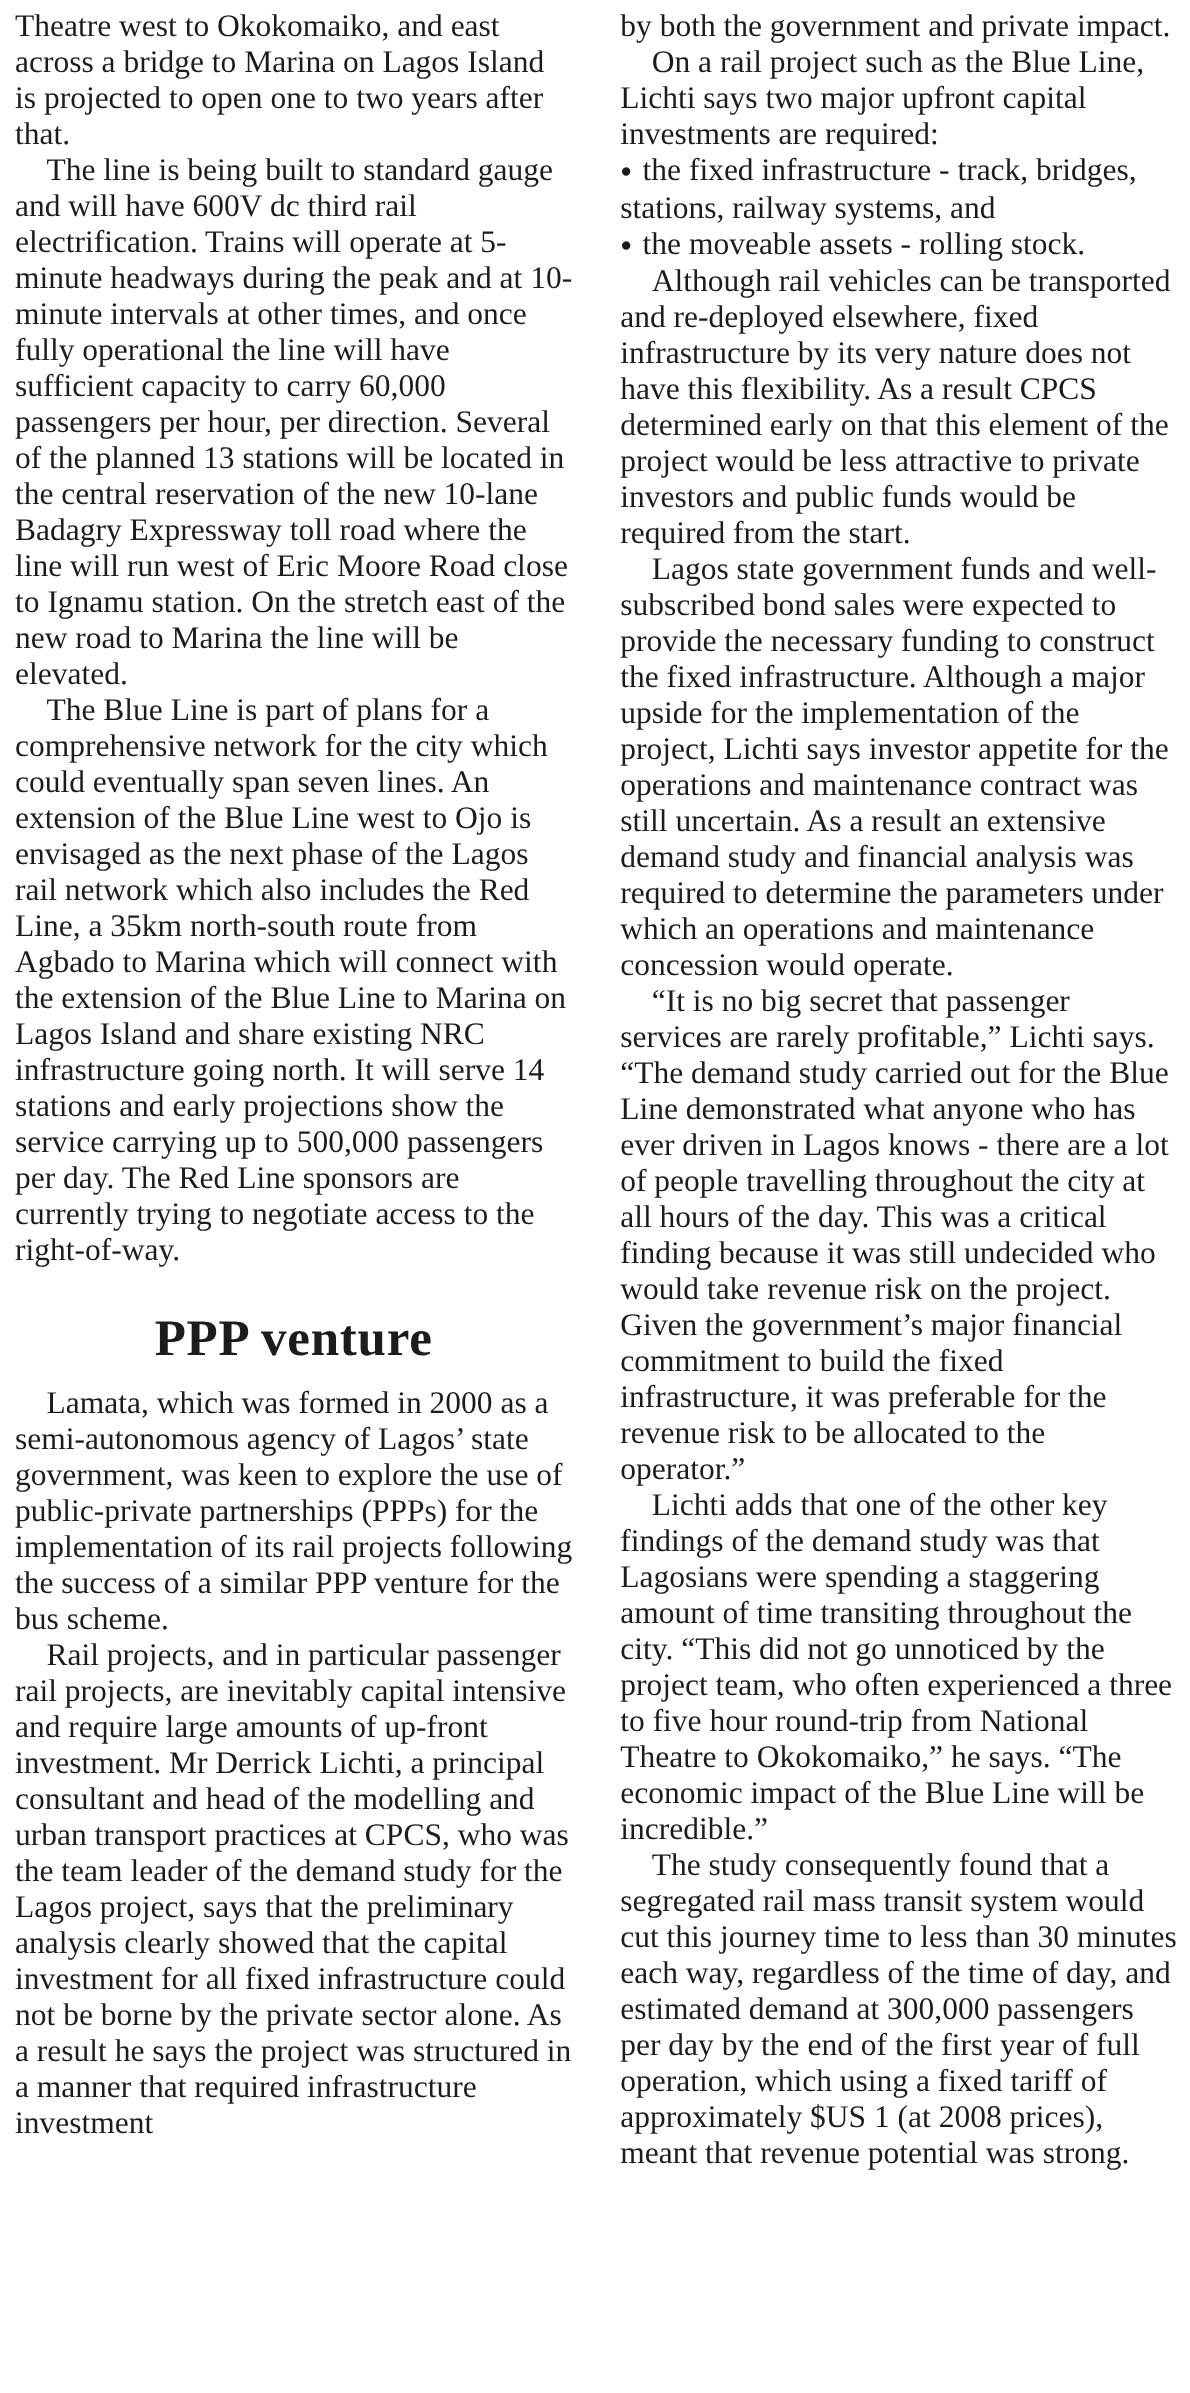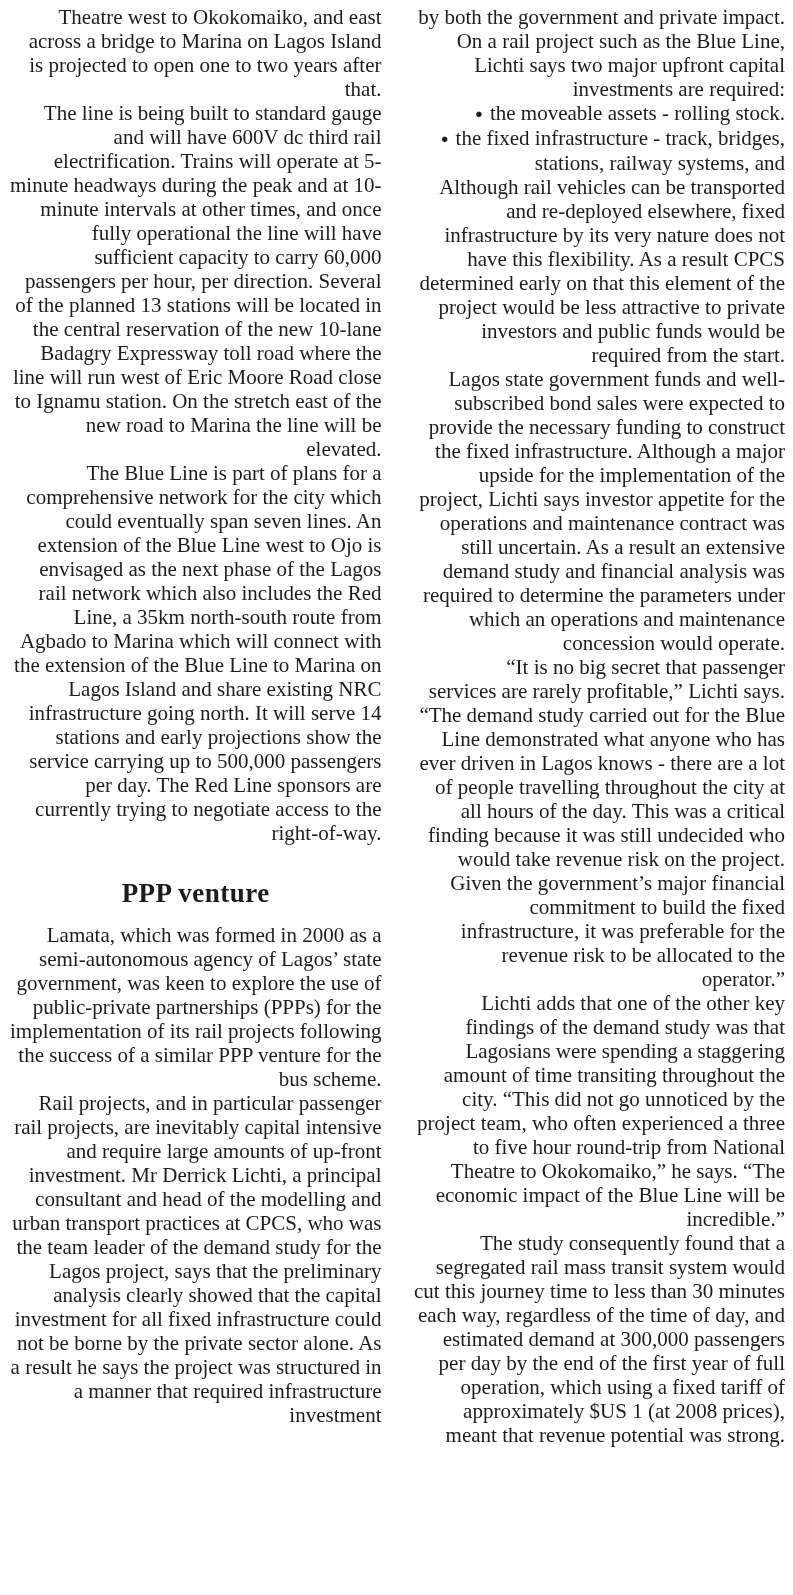--- a/index.html
+++ b/index.html
@@ -19,32 +19,32 @@
     gap: 32px;
     font-size: 21px;
     line-height: 24px;
     color: #1c1c1c;
     text-align: left;
   }
   .column {
     flex: 1 1 0;
     min-width: 0;
   }
-  .column p { margin: 0; text-align: right; }
+  .column p { margin: 0; }
   p.paragraph { text-indent: 21px; }
   p.continuation { text-indent: 0; }
   p.bullet { text-indent: 0; }
   .bullet-dot {
     display: inline-block;
     font-size: 13px;
     vertical-align: 2px;
     margin-right: 7px;
   }
   h2.heading {
-    font-size: 27px;
+    font-size: 34px;
     line-height: 30px;
     font-weight: 700;
     text-align: center;
     margin: 33px 0 15px 0;
     letter-spacing: 0.5px;
   }
 </style>
 </head>
 <body style="background: rgb(255, 255, 255);">
 
@@ -53,21 +53,21 @@
       <p class="continuation">Theatre west to Okokomaiko, and east across a bridge to Marina on Lagos Island is projected to open one to two years after that.</p>
       <p class="paragraph">The line is being built to standard gauge and will have 600V dc third rail electrification. Trains will operate at 5-minute headways during the peak and at 10-minute intervals at other times, and once fully operational the line will have sufficient capacity to carry 60,000 passengers per hour, per direction. Several of the planned 13 stations will be located in the central reservation of the new 10-lane Badagry Expressway toll road where the line will run west of Eric Moore Road close to Ignamu station. On the stretch east of the new road to Marina the line will be elevated.</p>
       <p class="paragraph">The Blue Line is part of plans for a comprehensive network for the city which could eventually span seven lines. An extension of the Blue Line west to Ojo is envisaged as the next phase of the Lagos rail network which also includes the Red Line, a 35km north-south route from Agbado to Marina which will connect with the extension of the Blue Line to Marina on Lagos Island and share existing NRC infrastructure going north. It will serve 14 stations and early projections show the service carrying up to 500,000 passengers per day. The Red Line sponsors are currently trying to negotiate access to the right-of-way.</p>
       <h2 class="heading">PPP venture</h2>
       <p class="paragraph">Lamata, which was formed in 2000 as a semi-autonomous agency of Lagos’ state government, was keen to explore the use of public-private partnerships (PPPs) for the implementation of its rail projects following the success of a similar PPP venture for the bus scheme.</p>
       <p class="paragraph">Rail projects, and in particular passenger rail projects, are inevitably capital intensive and require large amounts of up-front investment. Mr Derrick Lichti, a principal consultant and head of the modelling and urban transport practices at CPCS, who was the team leader of the demand study for the Lagos project, says that the preliminary analysis clearly showed that the capital investment for all fixed infrastructure could not be borne by the private sector alone. As a result he says the project was structured in a manner that required infrastructure investment</p>
     </div>
   <div class="column" id="col-right">
       <p class="continuation">by both the government and private impact.</p>
       <p class="paragraph">On a rail project such as the Blue Line, Lichti says two major upfront capital investments are required:</p>
+      <p class="bullet"><span class="bullet-dot">●</span><span>the fixed infrastructure - track, bridges, stations, railway systems, and</span></p>
       <p class="bullet"><span class="bullet-dot">●</span><span>the moveable assets - rolling stock.</span></p>
-      <p class="bullet"><span class="bullet-dot">●</span><span>the fixed infrastructure - track, bridges, stations, railway systems, and</span></p>
       <p class="paragraph">Although rail vehicles can be transported and re-deployed elsewhere, fixed infrastructure by its very nature does not have this flexibility. As a result CPCS determined early on that this element of the project would be less attractive to private investors and public funds would be required from the start.</p>
       <p class="paragraph">Lagos state government funds and well-subscribed bond sales were expected to provide the necessary funding to construct the fixed infrastructure. Although a major upside for the implementation of the project, Lichti says investor appetite for the operations and maintenance contract was still uncertain. As a result an extensive demand study and financial analysis was required to determine the parameters under which an operations and maintenance concession would operate.</p>
       <p class="paragraph">“It is no big secret that passenger services are rarely profitable,” Lichti says. “The demand study carried out for the Blue Line demonstrated what anyone who has ever driven in Lagos knows - there are a lot of people travelling throughout the city at all hours of the day. This was a critical finding because it was still undecided who would take revenue risk on the project. Given the government’s major financial commitment to build the fixed infrastructure, it was preferable for the revenue risk to be allocated to the operator.”</p>
       <p class="paragraph">Lichti adds that one of the other key findings of the demand study was that Lagosians were spending a staggering amount of time transiting throughout the city. “This did not go unnoticed by the project team, who often experienced a three to five hour round-trip from National Theatre to Okokomaiko,” he says. “The economic impact of the Blue Line will be incredible.”</p>
       <p class="paragraph">The study consequently found that a segregated rail mass transit system would cut this journey time to less than 30 minutes each way, regardless of the time of day, and estimated demand at 300,000 passengers per day by the end of the first year of full operation, which using a fixed tariff of approximately $US 1 (at 2008 prices), meant that revenue potential was strong.</p>
     </div>
 </div>
 
 </body></html>

